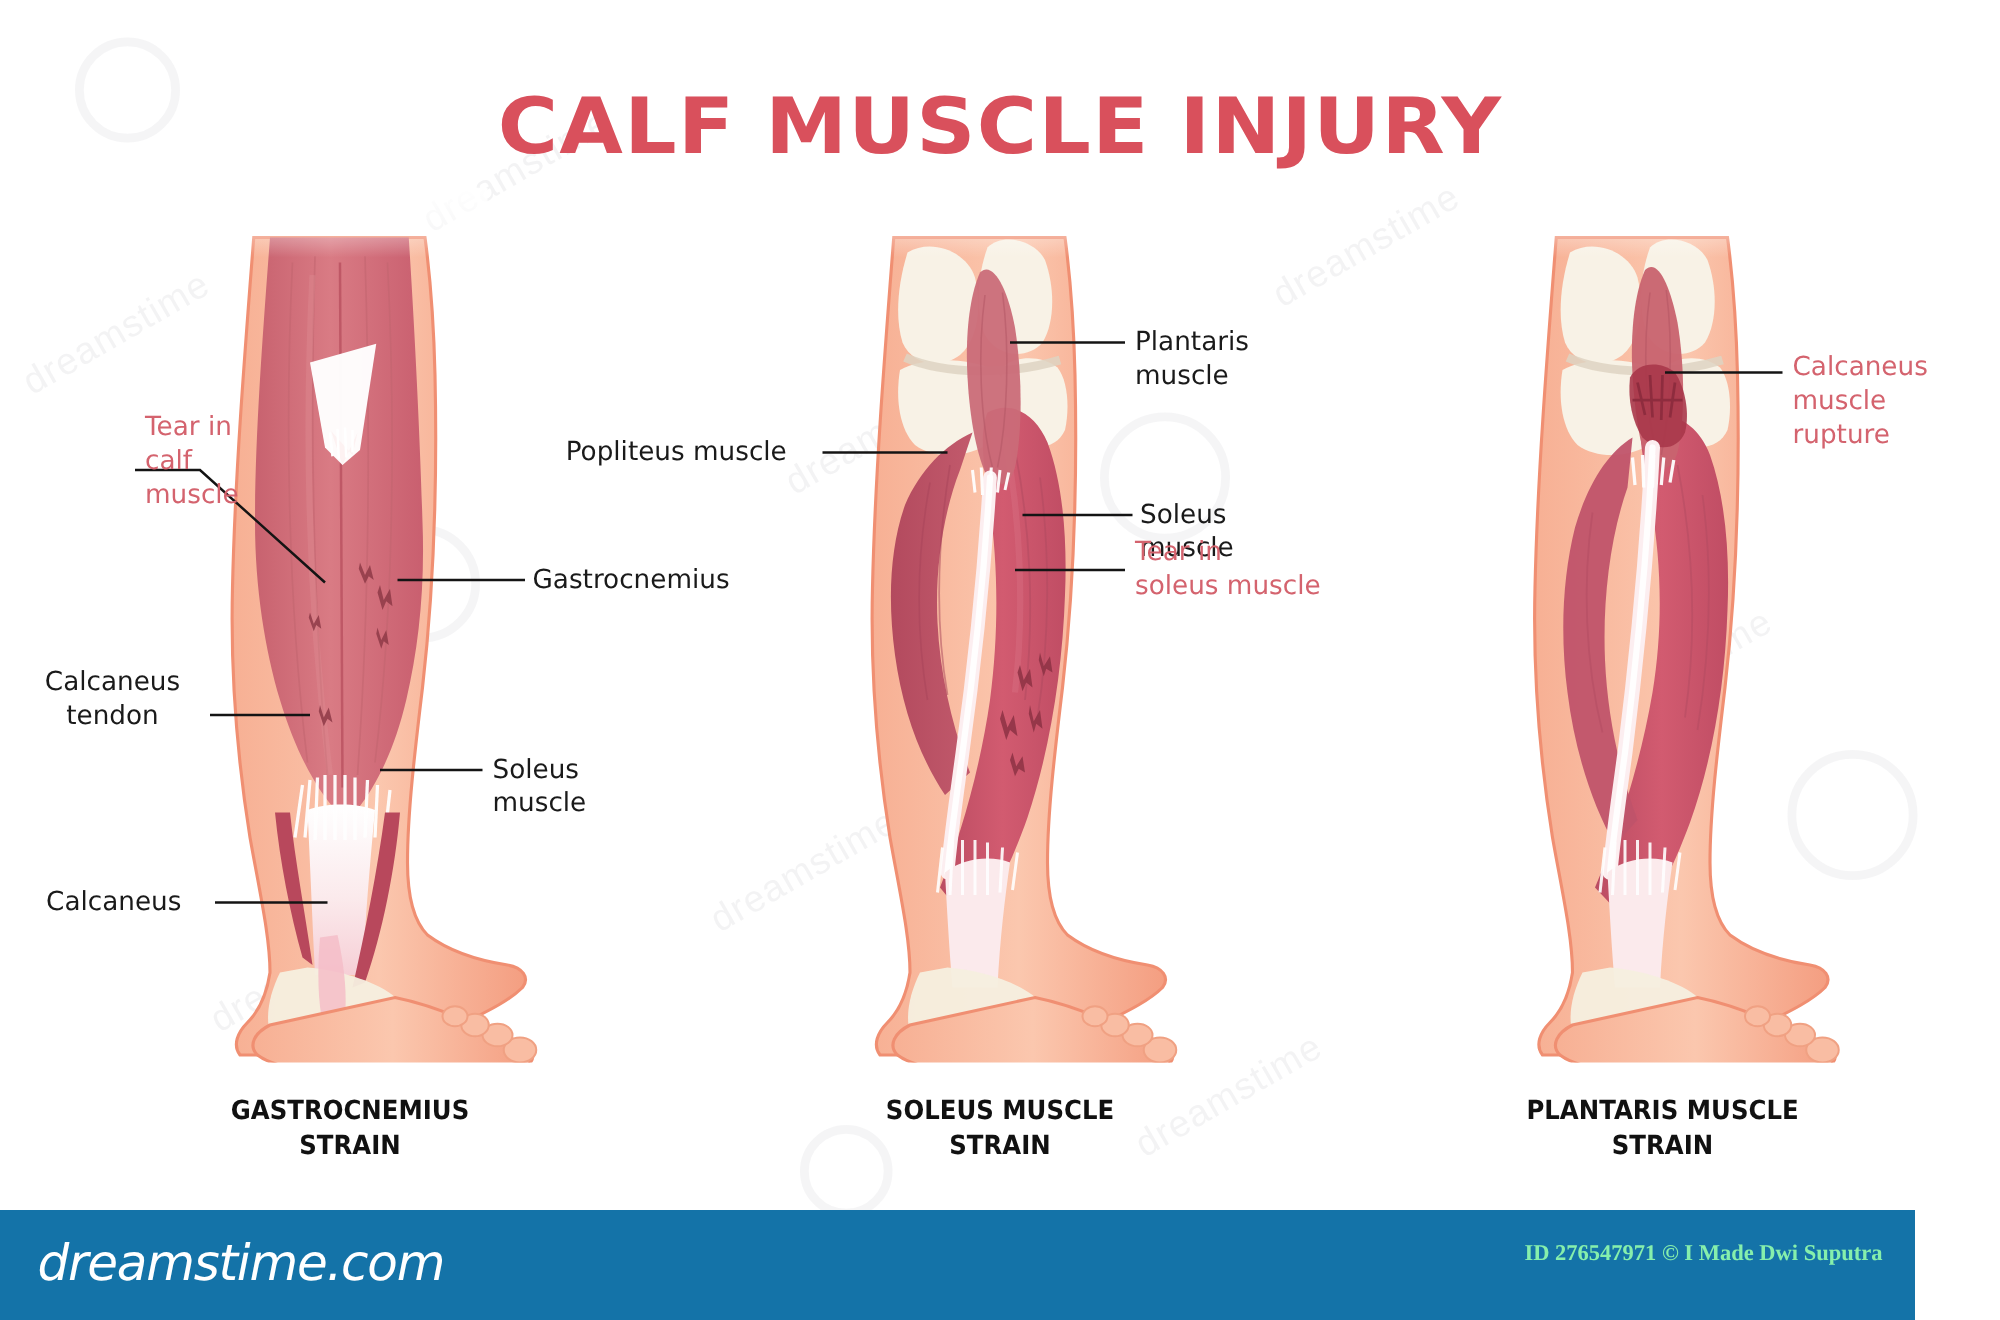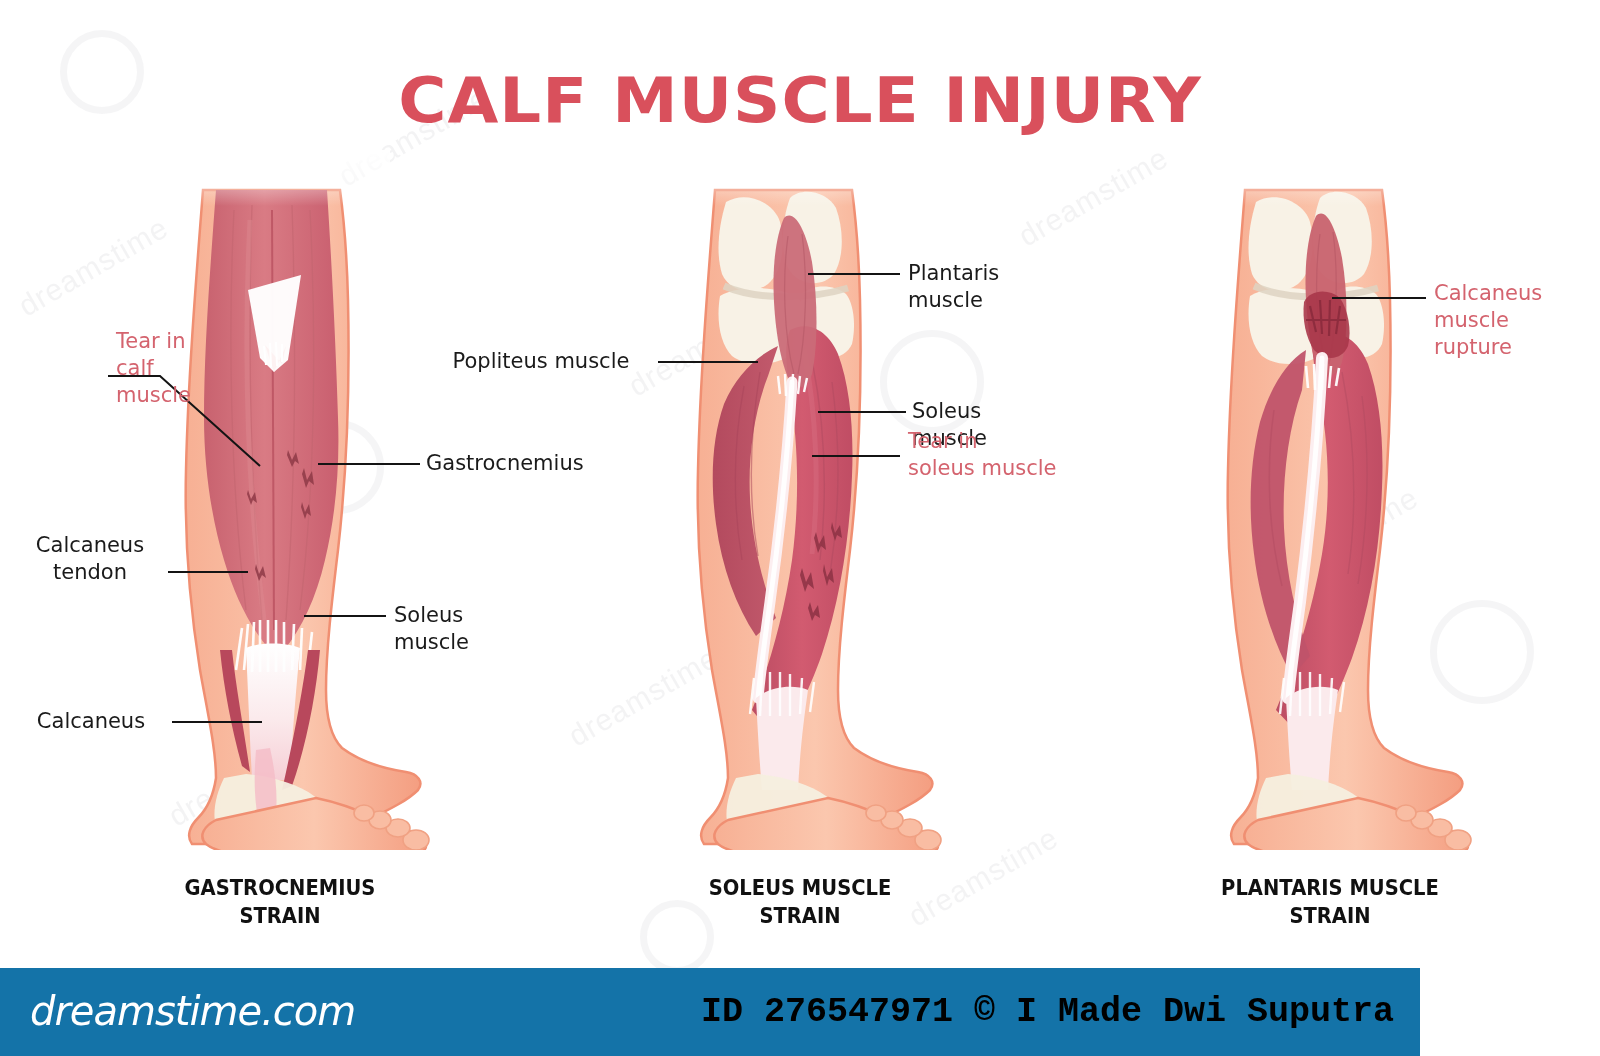--- a/index.html
+++ b/index.html
@@ -100,43 +100,43 @@
   .label.right { text-align: center; }
 
   svg { display: block; }
   .leader { stroke: #141414; stroke-width: 2; fill: none; }
 
   
   #footer {
     position: absolute;
     left: 0;
     top: 968px;
-    width: 1420px;
+    width: 1532px;
     height: 88px;
     background: #1473a8;
   }
   #ds-logo {
     position: absolute;
     left: 30px;
     top: 20px;
     font-family: "DejaVu Sans", sans-serif;
     font-size: 40px;
     font-weight: normal;
     color: #ffffff;
     font-style: italic;
     letter-spacing: -1px;
   }
   #credit {
     position: absolute;
     right: 26px;
     top: 24px;
-    font-family: Liberation Mono, monospace;
+    font-family: Liberation Serif, serif;
     font-weight: bold;
-    font-size: 35px;
-    color: #000000;
+    font-size: 18px;
+    color: #86efac;
     white-space: nowrap;
   }
 </style>
 </head>
 <body>
 
 <div id="stage">
 
   <div class="wm-layer">
     <div class="wm-text" style="left:10px;  top:250px;">dreamstime</div>

